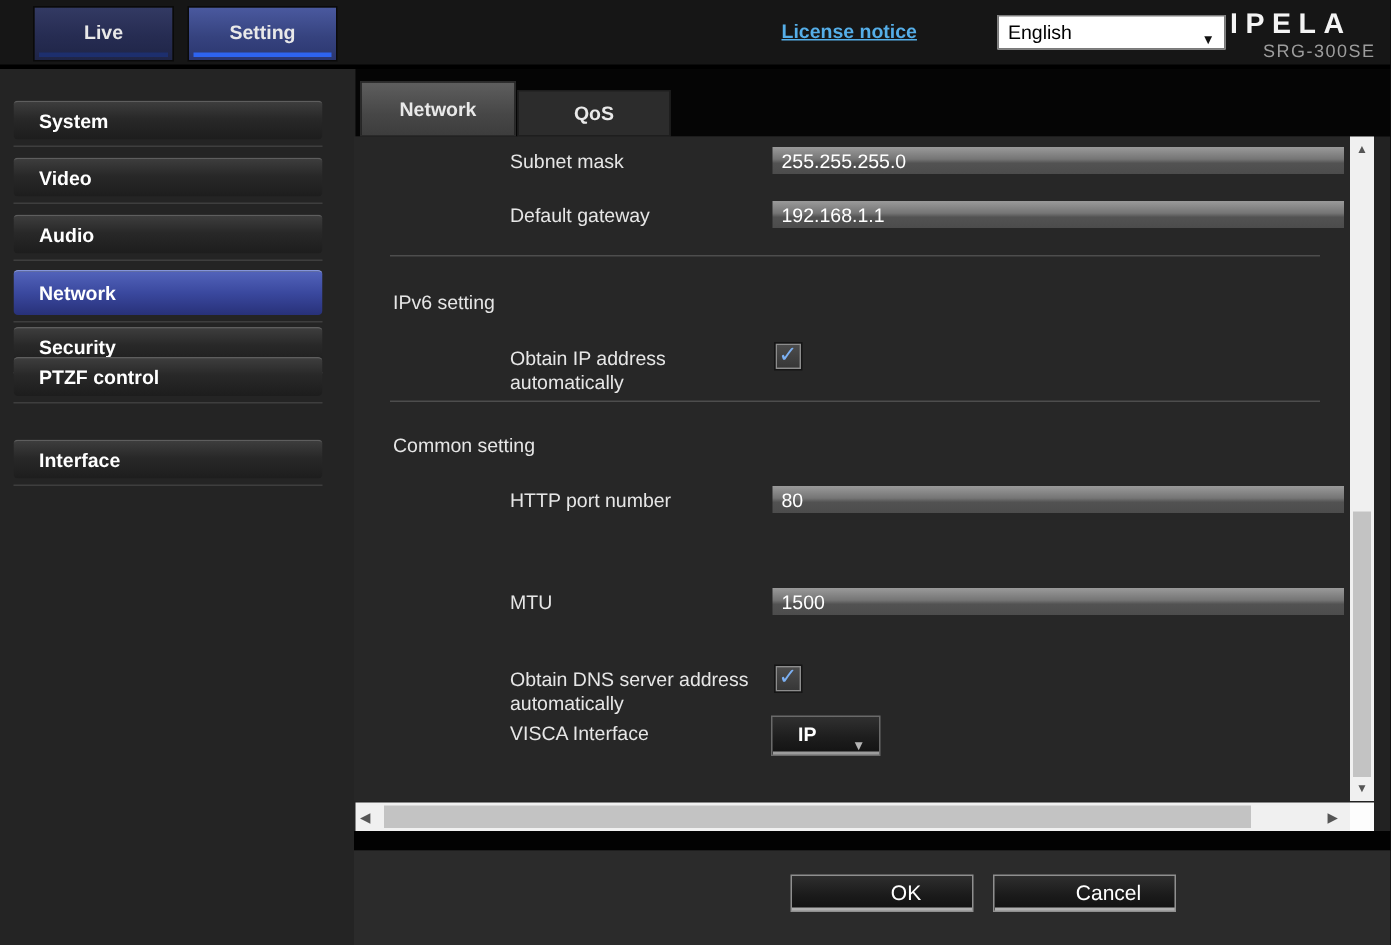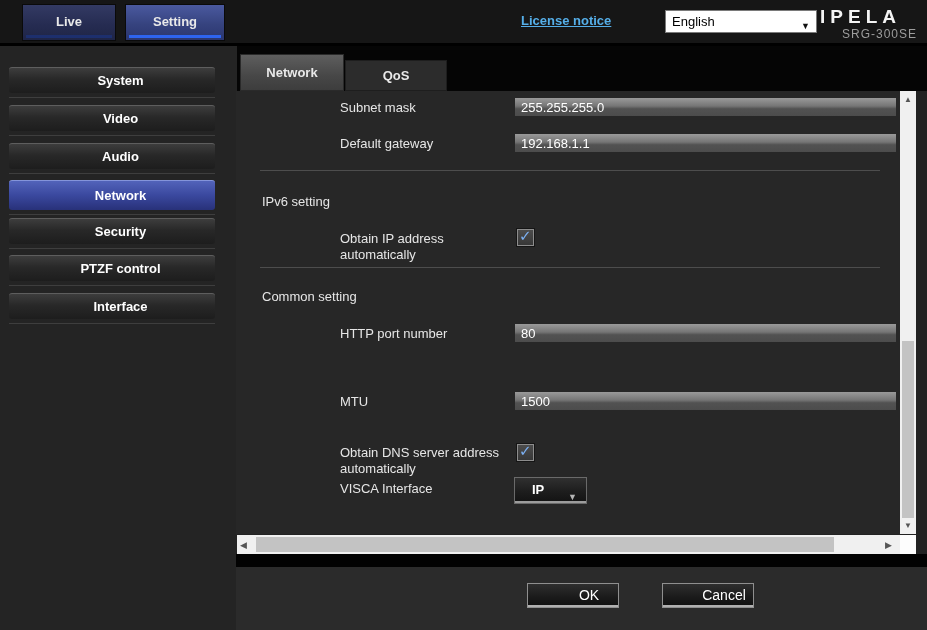--- a/index.html
+++ b/index.html
@@ -14,21 +14,21 @@
   .btn-live .underline { background:#1d2f6e; }
   .btn-setting { left:125px; width:100px; background:linear-gradient(180deg,#4a599f 0%,#36437f 55%,#2b366f 100%); }
   .btn-setting .underline { background:#2e64f0; }
   .license-link { position:absolute; left:521px; top:13px; font-size:13px; font-weight:bold; color:#55aee8; text-decoration:underline; cursor:pointer; }
   .lang-select { position:absolute; left:636px; top:10px; width:152px; height:23px; background:#fff; border:1px solid #7a7a7a; color:#000; font-size:13px; line-height:21px; padding-left:6px; cursor:pointer;margin-left:29px; }
   .lang-select .arrow { position:absolute; right:6px; top:5px; font-size:9px; color:#111; }
   .brand { position:absolute; right:26px; top:6px; width:130px; text-align:right; color:#f4f4f4; font-size:19px; font-weight:bold; letter-spacing:5px; }
   .model { position:absolute; right:10px; top:27px; width:130px; text-align:right; color:#9d9d9d; font-size:12px; letter-spacing:1px; }
 
   
-  .sidebar { position:absolute; left:0; top:46px; width:246px; height:584px; background:#242424; border-right:8px solid #c4b5fd;text-align:center; }
+  .sidebar { position:absolute; left:0; top:46px; width:246px; height:584px; background:#242424; border-right:8px solid #c4b5fd; }
   .side-item { position:absolute; left:9px; width:206px; height:26px; border-radius:3px; background:linear-gradient(180deg,#3d3d3d 0%,#282828 45%,#1d1d1d 100%); border-top:1px solid #5e5e5e; color:#fff; font-size:13px; font-weight:bold; line-height:25px; padding-left:17px; cursor:pointer; }
   .side-item::after { content:""; position:absolute; left:0; right:0; bottom:-5px; height:1px; background:#3e3e3e; }
   .side-item.active { height:30px; line-height:29px; background:linear-gradient(180deg,#5263ba 0%,#3a489e 50%,#283179 100%); border-top-color:#8494da; }
 
   
   .content-bg { position:absolute; left:237px; top:46px; width:690px; height:584px; background:#222; }
   .tabbar { position:absolute; left:237px; top:46px; width:690px; height:45px; background:#050505; }
   .tab { position:absolute; text-align:center; font-size:13px; font-weight:bold; color:#e9e9e9; cursor:pointer; }
   .tab-active { left:3px; top:8px; width:104px; height:37px; line-height:36px; background:linear-gradient(180deg,#5e5e5e 0%,#474747 60%,#3d3d3d 100%); border:1px solid #2a2a2a; }
   .tab-idle { left:108px; top:14px; width:102px; height:31px; line-height:30px; background:#2c2c2c; border:1px solid #1e1e1e; }
@@ -54,21 +54,21 @@
   .va-down { left:0; top:430px; width:16px; font-size:8px; }
   .hscroll { position:absolute; left:237px; top:535px; width:663px; height:19px; background:#f0f0f0; }
   .hscroll .thumb { position:absolute; left:19px; top:2px; width:578px; height:15px; background:#c3c3c3; cursor:grab; }
   .ha-left { left:3px; top:5px; font-size:9px; }
   .ha-right { left:648px; top:5px; font-size:9px; }
   .corner { position:absolute; left:900px; top:535px; width:16px; height:19px; background:#fdfdfd; }
   .hstrip { position:absolute; left:236px; top:554px; width:691px; height:13px; background:#020202; }
 
   
   .bottombar { position:absolute; left:236px; top:567px; width:691px; height:63px; background:#2b2b2b; }
-  .action-btn { position:absolute; top:16px; width:92px; height:25px; background:linear-gradient(180deg,#2e2e2e 0%,#1b1b1b 55%,#101010 100%); border:1px solid #8f8f8f; box-shadow:inset 0 -4px 0 -2px #b0b0b0; color:#fff; font-size:14px; text-align:center; line-height:22px; cursor:pointer;padding-left:32px; }
+  .action-btn { position:absolute; top:16px; width:122px; height:25px; background:linear-gradient(180deg,#2e2e2e 0%,#1b1b1b 55%,#101010 100%); border:1px solid #8f8f8f; box-shadow:inset 0 -4px 0 -2px #b0b0b0; color:#fff; font-size:14px; text-align:center; line-height:22px; cursor:pointer;padding-left:32px; }
   .btn-ok { left:291px; }
   .btn-cancel { left:426px; }
 </style>
 </head>
 <body>
 
 <div class="screen">
 
   <div class="topbar">
     <div class="nav-btn btn-live">
@@ -87,21 +87,21 @@
     <div class="brand">IPELA</div>
     <div class="model">SRG-300SE</div>
   </div>
 
   <div class="sidebar">
     <div class="side-item" style="top:21px"><span>System</span></div>
     <div class="side-item" style="top:59px"><span>Video</span></div>
     <div class="side-item" style="top:97px"><span>Audio</span></div>
     <div class="side-item active" style="top:134px"><span>Network</span></div>
     <div class="side-item" style="top:172px"><span>Security</span></div>
-    <div class="side-item" style="top:209px"><span>PTZF control</span></div>
+    <div class="side-item" style="top:192px"><span>PTZF control</span></div>
     <div class="side-item" style="top:247px"><span>Interface</span></div>
   </div>
 
   <div class="content-bg"></div>
   <div class="tabbar">
     <div class="tab tab-active"><span>Network</span></div>
     <div class="tab tab-idle"><span>QoS</span></div>
   </div>
 
   <div class="scrollarea"></div>

